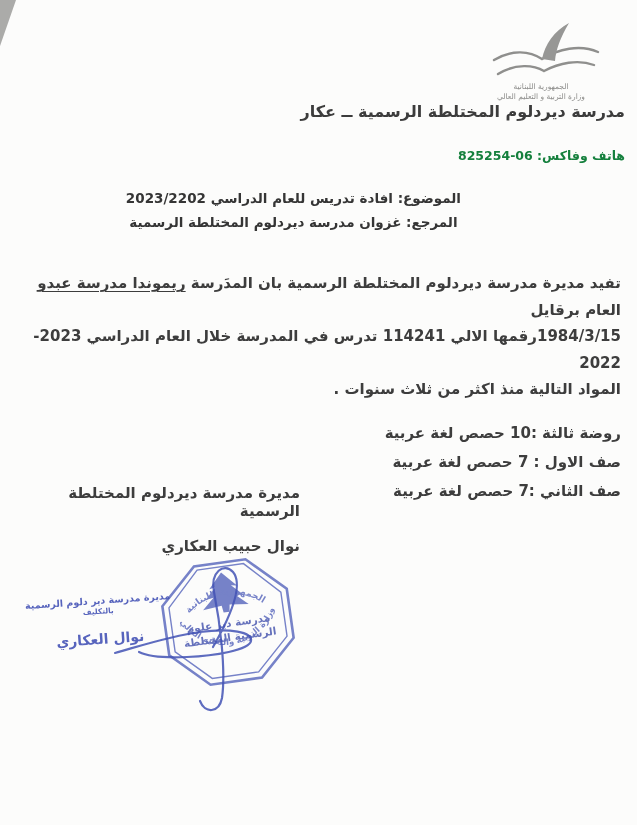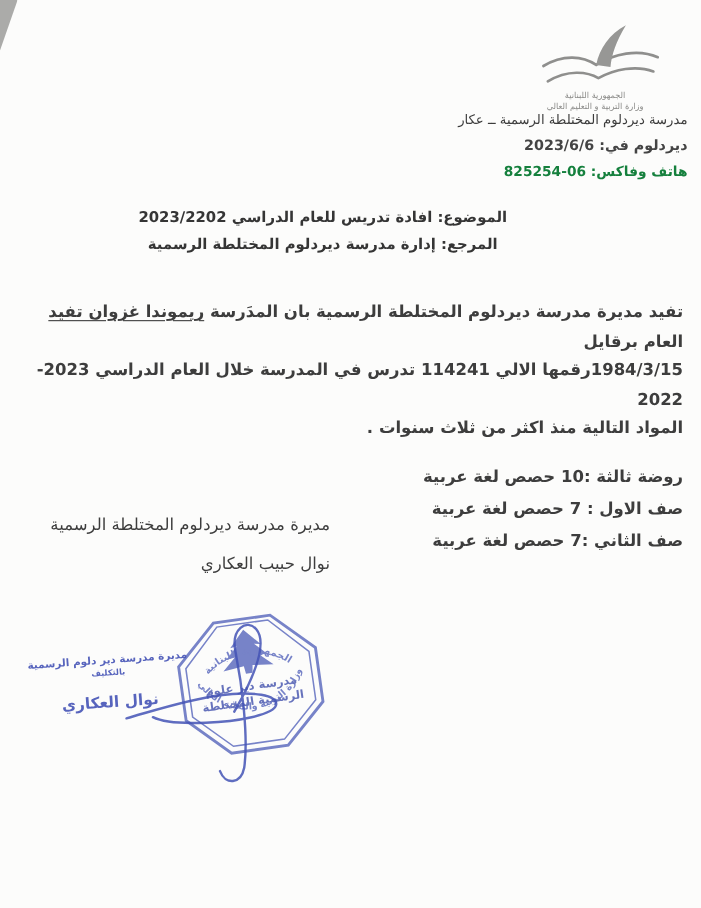--- a/index.html
+++ b/index.html
@@ -16,35 +16,35 @@
     background:#9c9c9a;
     clip-path:polygon(0 0,100% 0,0 100%);
     opacity:.85;
   }
   
   .logo-wrap{left:452px;top:20px;width:178px;height:92px;text-align:center;}
   .logo-wrap svg{display:block;margin:0 auto;}
   .logo-caption{font-size:7.5px;color:#8b8b89;line-height:10px;direction:rtl;}
   
   .head-block{right:12px;top:102px;text-align:right;direction:rtl;}
-  .head-school{font-size:12px;font-weight:400;color:#3c3c3c;margin-bottom:9px;}
+  .head-school{font-size:16px;font-weight:700;color:#3c3c3c;margin-bottom:27px;}
   .head-date{font-size:13px;font-weight:600;color:#444;margin-bottom:8px;}
   .head-phone{font-size:12.5px;font-weight:600;color:#15803d;}
   
   .subject-block{right:176px;top:186px;text-align:center;direction:rtl;}
   .subject-line{font-size:13.5px;font-weight:700;color:#353535;line-height:24px;}
   
   .body-block{right:16px;left:14px;top:270px;direction:rtl;text-align:right;
     font-size:15px;font-weight:700;color:#3d3d3d;line-height:26.5px;}
   .body-block .uname{text-decoration:underline;text-underline-offset:3px;}
   .hours-list{margin-top:16px;}
   .hours-item{line-height:29px;}
   
-  .sign-block{right:337px;top:468px;width:286px;direction:rtl;
-    font-size:15px;font-weight:400;color:#3d3d3d;}
+  .sign-block{right:337px;top:484px;width:286px;direction:rtl;
+    font-size:15px;font-weight:700;color:#3d3d3d;}
   .sign-title{text-align:right;}
   .sign-name{margin-top:17px;padding-left:26px;}
   
   .stamp-wrap{left:108px;top:520px;width:240px;height:210px;}
   
   .assign-block{left:20px;top:595px;width:158px;direction:rtl;text-align:center;
     color:#4a58b8;transform:rotate(-4deg);opacity:.92;}
   .assign-line1{font-size:9.5px;font-weight:700;letter-spacing:.3px;}
   .assign-line2{font-size:7.5px;font-weight:600;margin-top:1px;}
   .assign-name{font-size:14px;font-weight:700;margin-top:15px;letter-spacing:1px;}
@@ -63,31 +63,30 @@
       <path d="M32,54 C50,43 68,45 78,51 C93,43 112,39 128,45"></path>
     </g>
     <path d="M76,39 C79,24 88,11 103,3 C94,18 90,30 89,41 Z" fill="#979795"></path>
   </svg>
   <div class="logo-caption">الجمهورية اللبنانية</div>
   <div class="logo-caption">وزارة التربية و التعليم العالي</div>
 </div>
 
 <div class="abs head-block">
   <div class="head-school">مدرسة ديردلوم المختلطة الرسمية ــ عكار</div>
-  <div class="head-date">ديردلوم في: 2023/6/6</div>
   <div class="head-phone">هاتف وفاكس: 06-825254</div>
 </div>
 
 <div class="abs subject-block">
   <div class="subject-line">الموضوع: افادة تدريس للعام الدراسي  2023/2202</div>
-  <div class="subject-line">المرجع: إدارة مدرسة ديردلوم المختلطة الرسمية</div>
+  <div class="subject-line">المرجع: غزوان مدرسة ديردلوم المختلطة الرسمية</div>
 </div>
 
 <div class="abs body-block">
-  <div><span>تفيد مديرة مدرسة ديردلوم المختلطة الرسمية بان المدَرسة </span><span class="uname">ريموندا غزوان تفيد</span><span> العام برقايل</span></div>
+  <div><span>تفيد مديرة مدرسة ديردلوم المختلطة الرسمية بان المدَرسة </span><span class="uname">ريموندا مدرسة عبدو</span><span> العام برقايل</span></div>
   <div>1984/3/15رقمها الالي  114241 تدرس في المدرسة خلال العام الدراسي 2023-2022</div>
   <div>المواد التالية منذ اكثر من ثلاث سنوات .</div>
   <div class="hours-list">
     <div class="hours-item">روضة ثالثة :10 حصص لغة عربية</div>
     <div class="hours-item">صف الاول  : 7 حصص لغة عربية</div>
     <div class="hours-item">صف الثاني  :7 حصص لغة عربية</div>
   </div>
 </div>
 
 <div class="abs sign-block">

